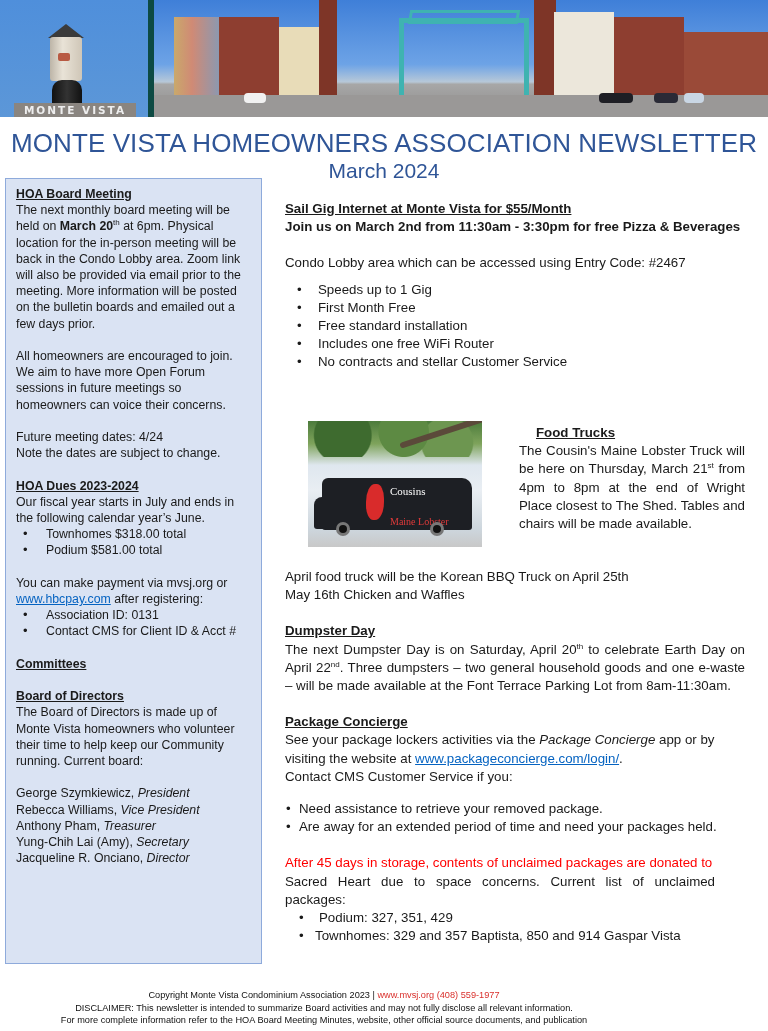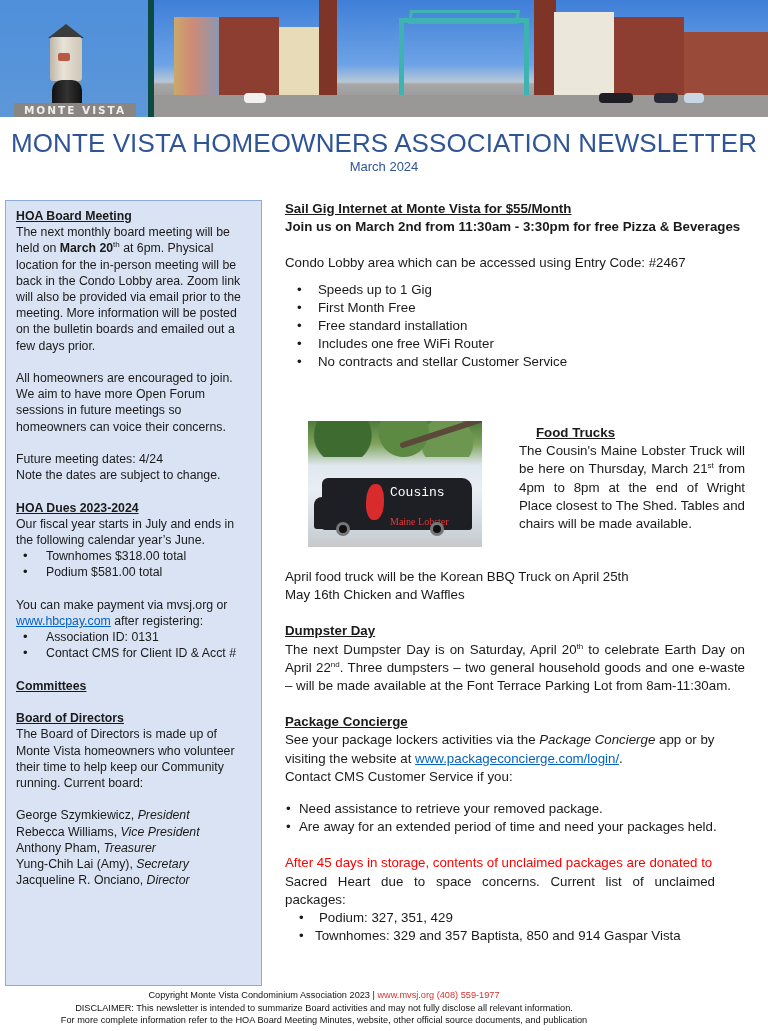--- a/index.html
+++ b/index.html
@@ -29,24 +29,24 @@
   .bld.b8 { left: 530px; width: 84px; height: 65px; background: #9a4a38; }
   .road { position: absolute; left: 0; bottom: 0; width: 614px; height: 22px; background: #9a9897; }
   .car { position: absolute; bottom: 14px; height: 10px; border-radius: 4px; }
   .car.c1 { left: 90px; width: 22px; background: #f1f1f1; }
   .car.c2 { left: 445px; width: 34px; background: #1e1e24; }
   .car.c3 { left: 500px; width: 24px; background: #2a2a36; }
   .car.c4 { left: 530px; width: 20px; background: #c9d6e4; }
 
   
   .title { position: absolute; left: 0; top: 128px; width: 768px; text-align: center; color: #2f5597; font-size: 26px; letter-spacing: 0.1px; }
-  .subtitle { position: absolute; left: 0; top: 159px; width: 768px; text-align: center; color: #2f5597; font-size: 13px; }
-
-  
-  .sidebar { position: absolute; left: 5px; top: 200px; width: 257px; height: 786px; background: #dae3f3; border: 1.5px solid #8eaadb; padding: 7px 9px 12px 10px; font-size: 12.3px; line-height: 16.2px; }
+  .subtitle { position: absolute; left: 0; top: 159px; width: 768px; text-align: center; color: #2f5597; font-size: 21px; }
+
+  
+  .sidebar { position: absolute; left: 5px; top: 178px; width: 257px; height: 786px; background: #dae3f3; border: 1.5px solid #8eaadb; padding: 7px 9px 12px 10px; font-size: 12.3px; line-height: 16.2px; }
   .sidebar .h { font-weight: bold; text-decoration: underline; }
   .sidebar p { margin: 0; }
   .gap { height: 16.2px; }
   .sidebar ul { list-style: none; }
   .sidebar li { position: relative; padding-left: 30px; }
   .sidebar li::before { content: "\2022"; position: absolute; left: 7px; top: 0; font-size: 13px; }
   a.link { color: #0563c1; text-decoration: underline; }
   sup { font-size: 8px; line-height: 0; vertical-align: super; }
 
   
@@ -56,21 +56,21 @@
   .main ul.inet { list-style: none; margin-top: 8px; }
   .main ul.inet li { position: relative; padding-left: 33px; }
   .main ul.inet li::before { content: "\2022"; position: absolute; left: 12px; top: 0; }
 
   .food-img { position: absolute; left: 308px; top: 421px; width: 174px; height: 126px; background: linear-gradient(#4c7b3c 0%, #7ea35b 18%, #dfe7ef 35%, #e9eef3 55%, #cdd6dd 86%, #c8c8c8 100%); overflow: hidden; }
   .branch { position: absolute; left: 90px; top: 8px; width: 90px; height: 6px; background: #5b4a3a; transform: rotate(-18deg); border-radius: 3px; }
   .foliage { position: absolute; left: 0; top: 0; width: 174px; height: 36px; background: radial-gradient(circle at 20% 40%, #3e6b2f 0 20%, transparent 21%), radial-gradient(circle at 55% 30%, #5d8a43 0 25%, transparent 26%), radial-gradient(circle at 80% 60%, #6d9650 0 18%, transparent 19%); }
   .truck { position: absolute; left: 14px; top: 57px; width: 150px; height: 52px; background: #1d1f24; border-radius: 6px 10px 3px 3px; }
   .truck-cab { position: absolute; left: 6px; top: 76px; width: 22px; height: 32px; background: #1d1f24; border-radius: 8px 0 0 3px; }
   .truck-lobster { position: absolute; left: 58px; top: 63px; width: 18px; height: 36px; background: #d92b2b; border-radius: 50% 40% 50% 40%; }
-  .truck-txt1 { position: absolute; left: 82px; top: 64px; font-family: Liberation Mono, monospace; color: #ffffff; font-size: 13px; }
+  .truck-txt1 { position: absolute; left: 82px; top: 64px; font-family: Liberation Serif, serif; color: #ffffff; font-size: 11px; }
   .truck-txt2 { position: absolute; left: 82px; top: 95px; font-family: "Liberation Serif", serif; color: #e23a3a; font-size: 10px; }
   .wheel { position: absolute; top: 101px; width: 14px; height: 14px; background: #111; border: 3px solid #777; border-radius: 50%; }
   .wheel.w1 { left: 28px; } .wheel.w2 { left: 122px; }
 
   .food-text { position: absolute; left: 519px; top: 424px; width: 226px; font-size: 13.3px; line-height: 18.2px; text-align: justify; }
   .food-text .h { font-weight: bold; text-decoration: underline; padding-left: 17px; }
 
   .lower { position: absolute; left: 285px; top: 568px; width: 460px; font-size: 13.3px; line-height: 18.2px; }
   .lower .h { font-weight: bold; text-decoration: underline; }
   .justify { text-align: justify; }

